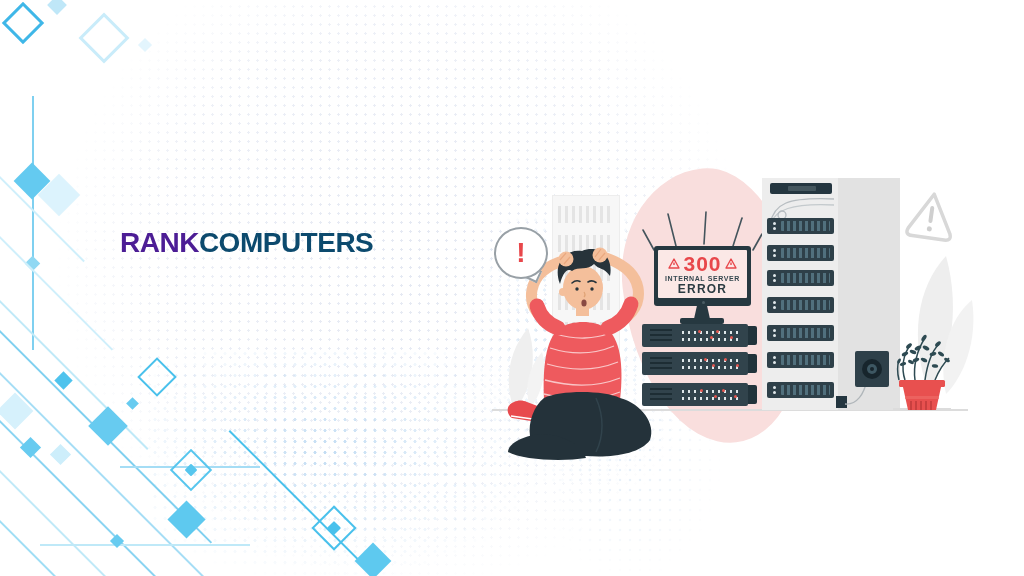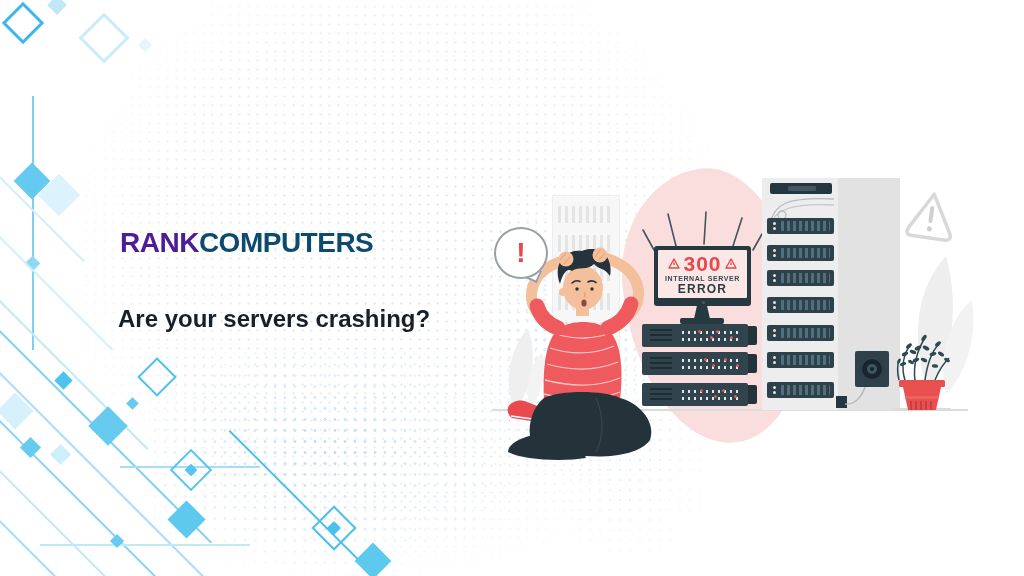--- a/index.html
+++ b/index.html
@@ -377,15 +377,14 @@
     <div class="abs bubble">
       <span class="bubble-mark">!</span>
     </div>
   </div>
 
   <div class="abs logo">
     <div class="logo-line">
       <span class="logo-rank">RANK</span><span class="logo-computers">COMPUTERS</span>
     </div>
   </div>
-  <div class="abs headline">Are your servers crashing?</div>
 
 </div>
 
 </body></html>

